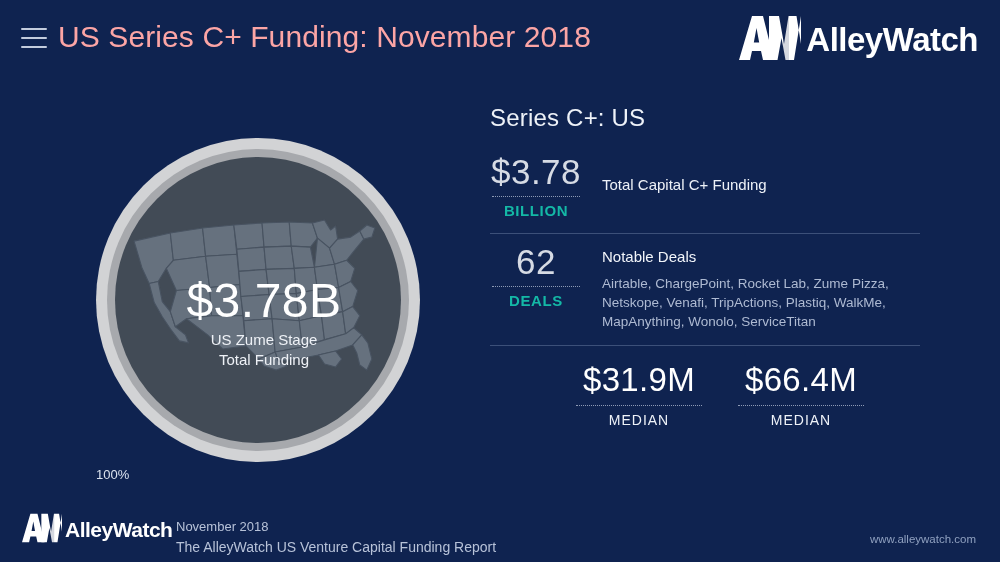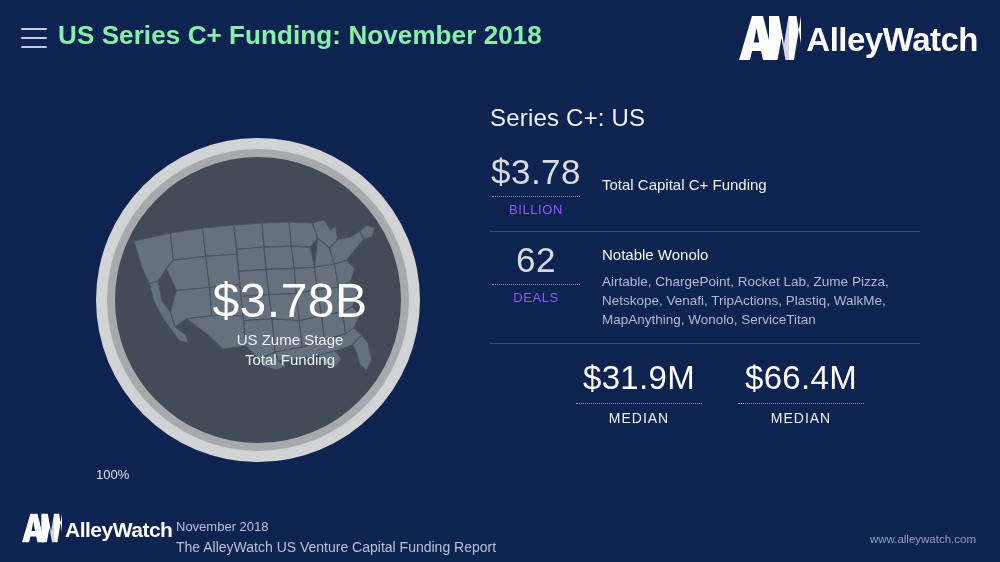--- a/index.html
+++ b/index.html
@@ -18,21 +18,21 @@
   
   #header { position: absolute; left: 0; top: 0; width: 1000px; height: 95px; }
   #hamburger {
     position: absolute; left: 21px; top: 28px;
     width: 26px; height: 20px;
     display: flex; flex-direction: column; justify-content: space-between;
   }
   #hamburger i { display: block; height: 2px; width: 100%; background: #c3ccdd; border-radius: 1px; }
   #page-title {
     position: absolute; left: 58px; top: 20px;
-    font-size: 26px; font-weight: 700; color: #86efac;
+    font-size: 30px; font-weight: 400; color: #fca5a5;
     letter-spacing: .1px; white-space: nowrap;
   }
 
   
   .aw-logo { display: flex; align-items: center; }
   .aw-mark { position: relative; display: block; }
   .aw-word { color: #ffffff; font-weight: bold; letter-spacing: -0.5px; }
   #header-logo { position: absolute; right: 22px; top: 14px; }
   #header-logo .aw-word { font-size: 33px; margin-left: 5px; }
 
@@ -49,21 +49,21 @@
     background: #a7a9ad;
   }
   #donut-inner {
     position: absolute; left: 19px; top: 19px; width: 286px; height: 286px;
     border-radius: 50%;
     background: #424b56;
     overflow: hidden;
   }
   #us-map { position: absolute; left: 12px; top: 46px; width: 262px; height: 176px; opacity: .88; }
   #donut-center {
-    position: absolute; left: 32px; top: 19px; width: 286px; height: 286px;
+    position: absolute; left: 6px; top: 19px; width: 286px; height: 286px;
     display: flex; flex-direction: column; align-items: center; justify-content: center;
     padding-top: 8px;
   }
   #donut-value { font-size: 48px; font-weight: 300; color: #ffffff; line-height: 1.05; letter-spacing: .5px; }
   #donut-sub { font-size: 15px; font-weight: 400; color: #eef1f6; line-height: 1.35; text-align: center; margin-top: 4px; }
   #donut-pct {
     position: absolute; left: 0; top: 329px; width: 324px;
     text-align: left; font-size: 13px; color: #dbe2ee; font-weight: 400;
   }
 
@@ -71,21 +71,21 @@
   #panel { position: absolute; left: 490px; top: 104px; width: 430px; }
   #panel-title { font-size: 24px; font-weight: 400; color: #eef2f8; margin-bottom: 22px; letter-spacing: .2px; }
 
   .stat-row { display: flex; align-items: flex-start; margin-top: 12px; }
   .stat-key { width: 92px; flex: 0 0 92px; text-align: center; }
   .stat-num { font-size: 35px; font-weight: 300; color: #d6dbe4; line-height: 1.05; letter-spacing: .5px; }
   .dotted {
     height: 1px; margin: 5px 2px 5px 2px;
     border-top: 1px dotted #8e9bb5;
   }
-  .stat-unit { font-size: 13px; font-weight: 400; color: #8b5cf6; letter-spacing: .6px; }
+  .stat-unit { font-size: 15px; font-weight: 700; color: #14b8a6; letter-spacing: .6px; }
   .stat-label { font-size: 15px; font-weight: 400; color: #eef2f8; padding-top: 22px; padding-left: 20px; }
 
   .rule { height: 1px; background: #3c5079; margin: 14px 0 10px 0; }
 
   #deals-row { display: flex; align-items: flex-start; }
   #deals-desc { padding-left: 20px; padding-top: 4px; }
   #deals-heading { font-size: 15px; color: #f2f5fa; margin-bottom: 9px; }
   #deals-list { font-size: 13.5px; color: #aebad2; line-height: 1.42; max-width: 312px; }
 
   #mm-row { display: flex; justify-content: center; gap: 12px; margin-top: 16px; padding-left: 30px; }
@@ -206,21 +206,21 @@
 
     <div class="rule"></div>
 
     <div id="deals-row">
       <div class="stat-key">
         <div class="stat-num">62</div>
         <div class="dotted"></div>
         <div class="stat-unit">DEALS</div>
       </div>
       <div id="deals-desc">
-        <div id="deals-heading">Notable Wonolo</div>
+        <div id="deals-heading">Notable Deals</div>
         <div id="deals-list">Airtable, ChargePoint, Rocket Lab, Zume Pizza, Netskope, Venafi, TripActions, Plastiq, WalkMe, MapAnything, Wonolo, ServiceTitan</div>
       </div>
     </div>
 
     <div class="rule"></div>
 
     <div id="mm-row">
       <div class="mm-cell">
         <div class="mm-num">$31.9M</div>
         <div class="mm-dotted"></div>

